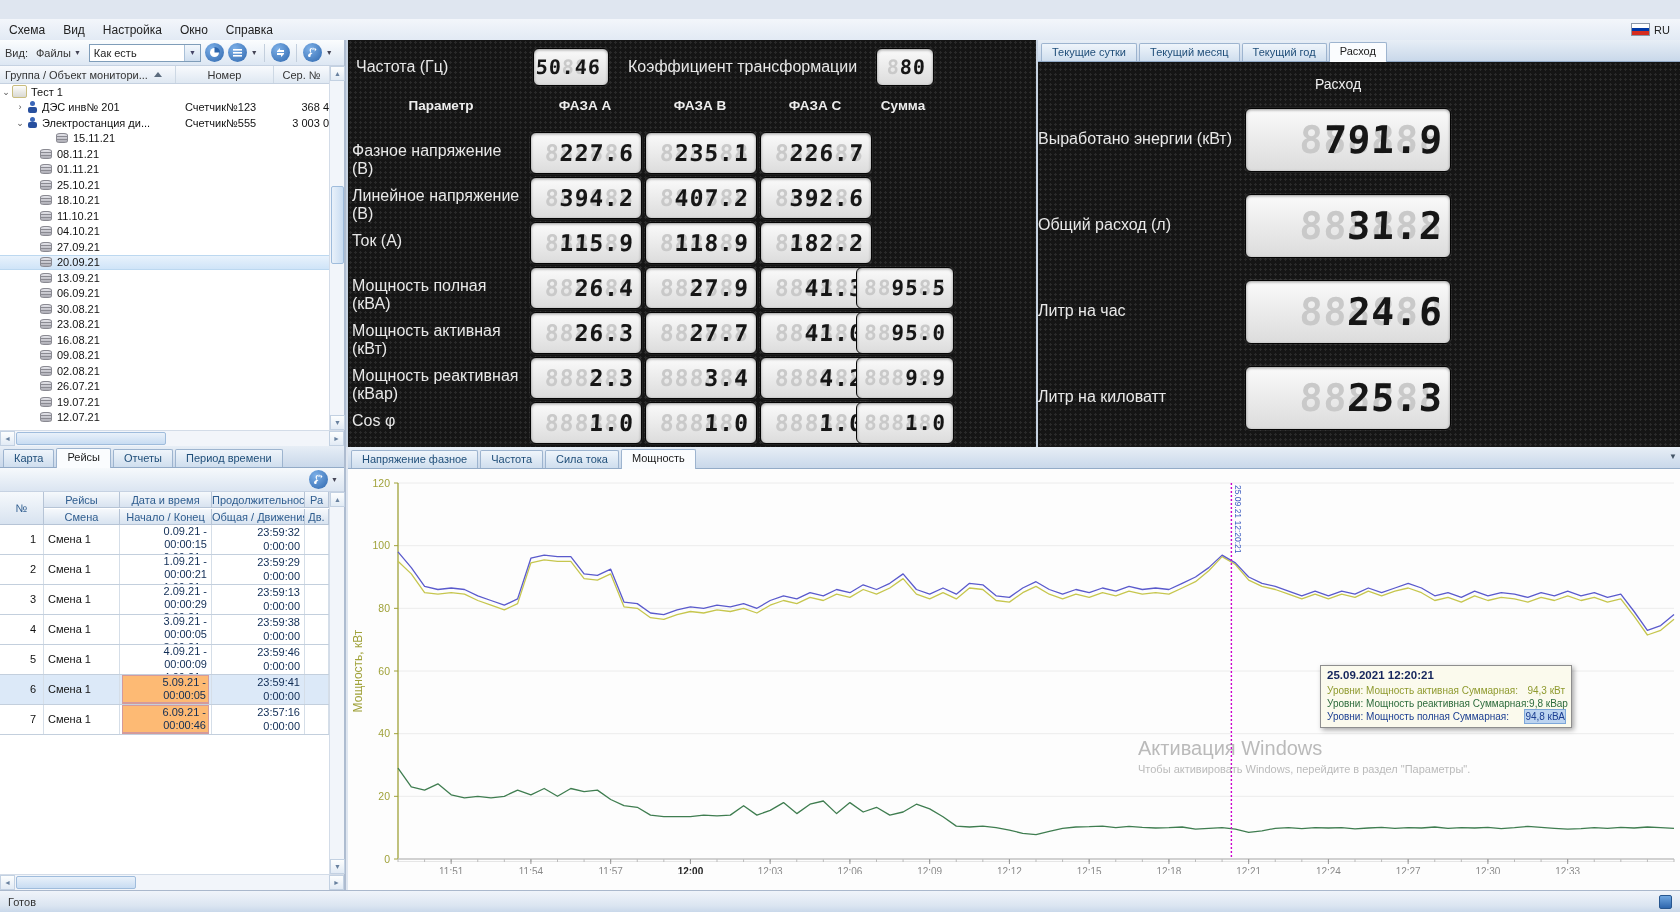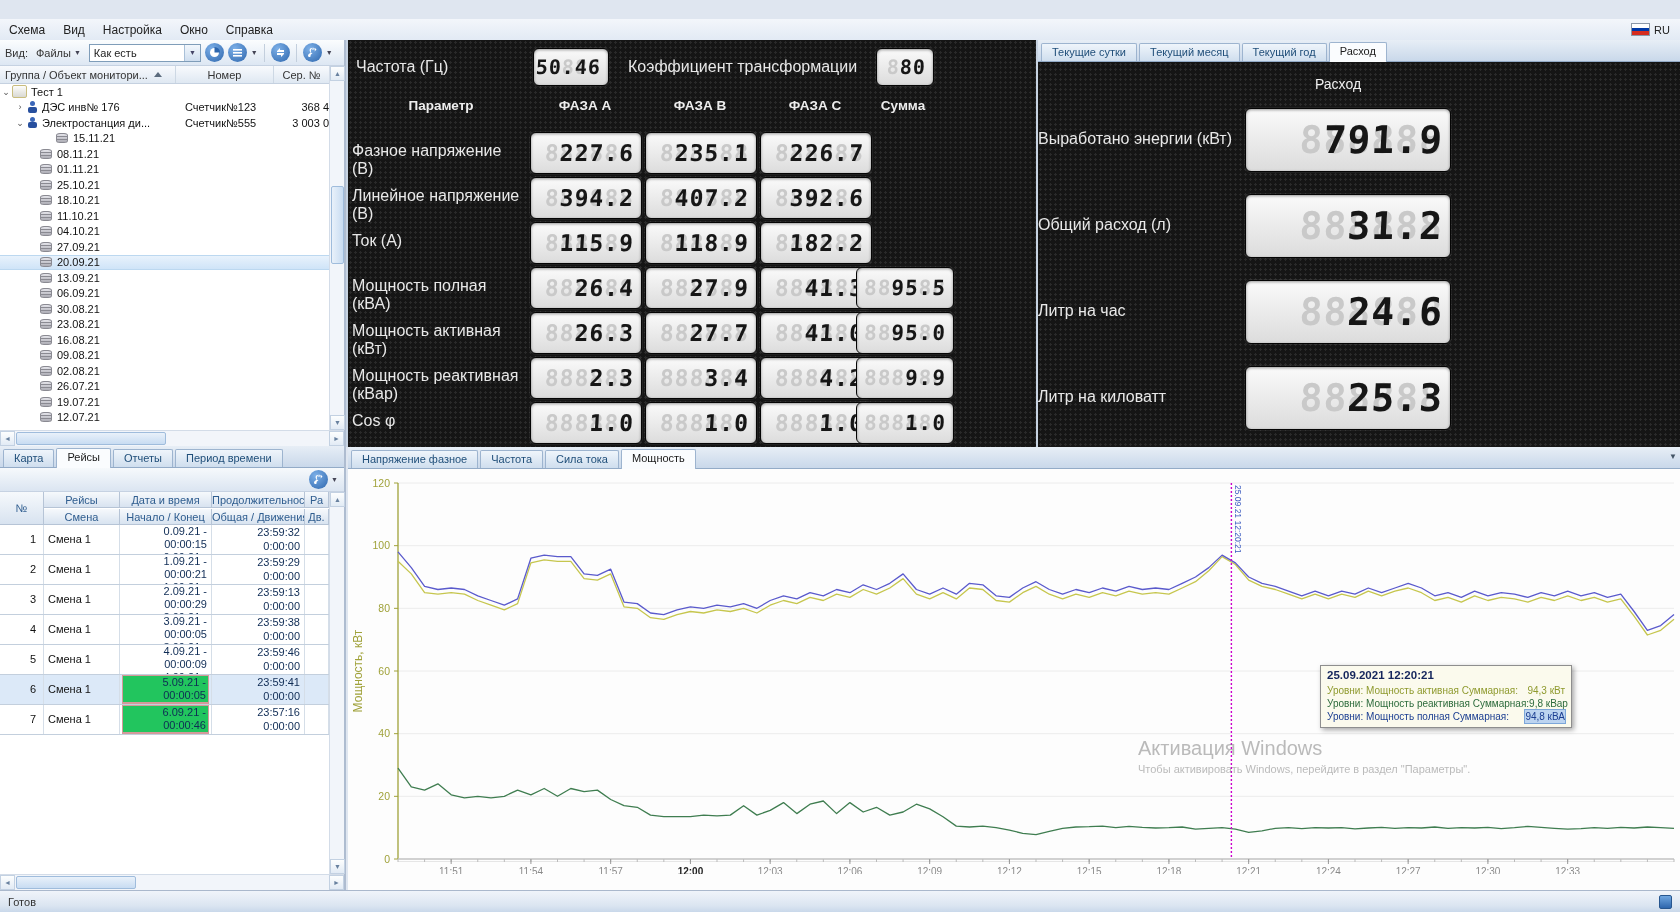--- a/index.html
+++ b/index.html
@@ -56,21 +56,21 @@
   .tgrid{display:grid;grid-template-columns:44px 76px 92px 93px 1fr;}
   .thead .hc{background:linear-gradient(#f6f9fc,#d8e3f0);border-right:1px solid #b6c4d6;border-bottom:1px solid #b6c4d6;color:#2f5d8f;text-align:center;height:16px;line-height:16px;overflow:hidden;white-space:nowrap;box-sizing:border-box;}
   .thead .hc.tall{height:33px;line-height:33px;}
   .trow{display:grid;grid-template-columns:44px 76px 92px 93px 1fr;border-bottom:1px solid #c3cfdd;}
   .trow>div{border-right:1px solid #d5dee8;box-sizing:border-box;overflow:hidden;}
   .trow .c-num{text-align:right;padding-right:7px;line-height:29px;color:#111;}
   .trow .c-shift{padding-left:4px;line-height:29px;color:#111;}
   .cell2{display:flex;flex-direction:column;justify-content:space-around;height:29px;}
   .cell2 span{display:block;text-align:right;padding:0 4px;line-height:13px;}
   .trow.sel{background:#dcE9f8;background:#dce9f8;}
-  .redbox span{border:1px solid #d49a9a;background:#22c55e;margin:0 2px;padding:0 2px !important;}
+  .redbox span{border:1px solid #d49a9a;background:#fdba74;margin:0 2px;padding:0 2px !important;}
   
   .blackpat{background-color:#151515;background-image:radial-gradient(#2a2a2a 1px,transparent 1.3px);background-size:5px 5px;}
   .center-panel{position:absolute;left:348px;top:40px;width:688px;height:407px;color:#e4e4e4;}
   .mlabel{position:absolute;font-size:16px;color:#e8e8e8;}
   .mhead{position:absolute;font-size:13.5px;color:#eee;text-align:center;font-weight:bold;}
   .lcd{position:absolute;background:linear-gradient(#fafafa,#dcdcdc);border:1px solid #050505;border-radius:6px;box-shadow:inset 0 1px 3px rgba(0,0,0,.4),0 0 0 1px rgba(255,255,255,.06);overflow:hidden;}
   .lcd-in{position:absolute;inset:0;display:flex;align-items:center;justify-content:flex-end;padding:0 7px;font-family:"DejaVu Sans Mono",monospace;font-weight:bold;transform:skewX(-3deg);}
   .lcd .ghost{position:absolute;right:7px;color:#c9c9c9;letter-spacing:1px;}
   .lcd .val{position:relative;color:#161616;letter-spacing:1px;}
   
@@ -175,21 +175,21 @@
 
     <div class="lp-tree" id="tree">
         <div class="tree-row">
           <span class="tw-arrow">⌄</span>
           <span class="icon-folder"></span>
           <span>Тест 1</span>
         </div>
         <div class="tree-row" style="padding-left: 14px;">
           <span class="tw-arrow">›</span>
           <span class="icon-dev"></span>
-          <span style="flex: 1 1 0%; overflow: hidden;">ДЭС инв№ 176</span>
+          <span style="flex: 1 1 0%; overflow: hidden;">ДЭС инв№ 201</span>
           <span class="tw-num">Счетчик№123</span>
           <span class="tw-ser">368 4</span>
         </div>
         <div class="tree-row" style="padding-left: 14px;">
           <span class="tw-arrow">⌄</span>
           <span class="icon-dev"></span>
           <span style="flex: 1 1 0%; overflow: hidden;">Электростанция ди...</span>
           <span class="tw-num">Счетчик№555</span>
           <span class="tw-ser">3 003 0</span>
         </div>

